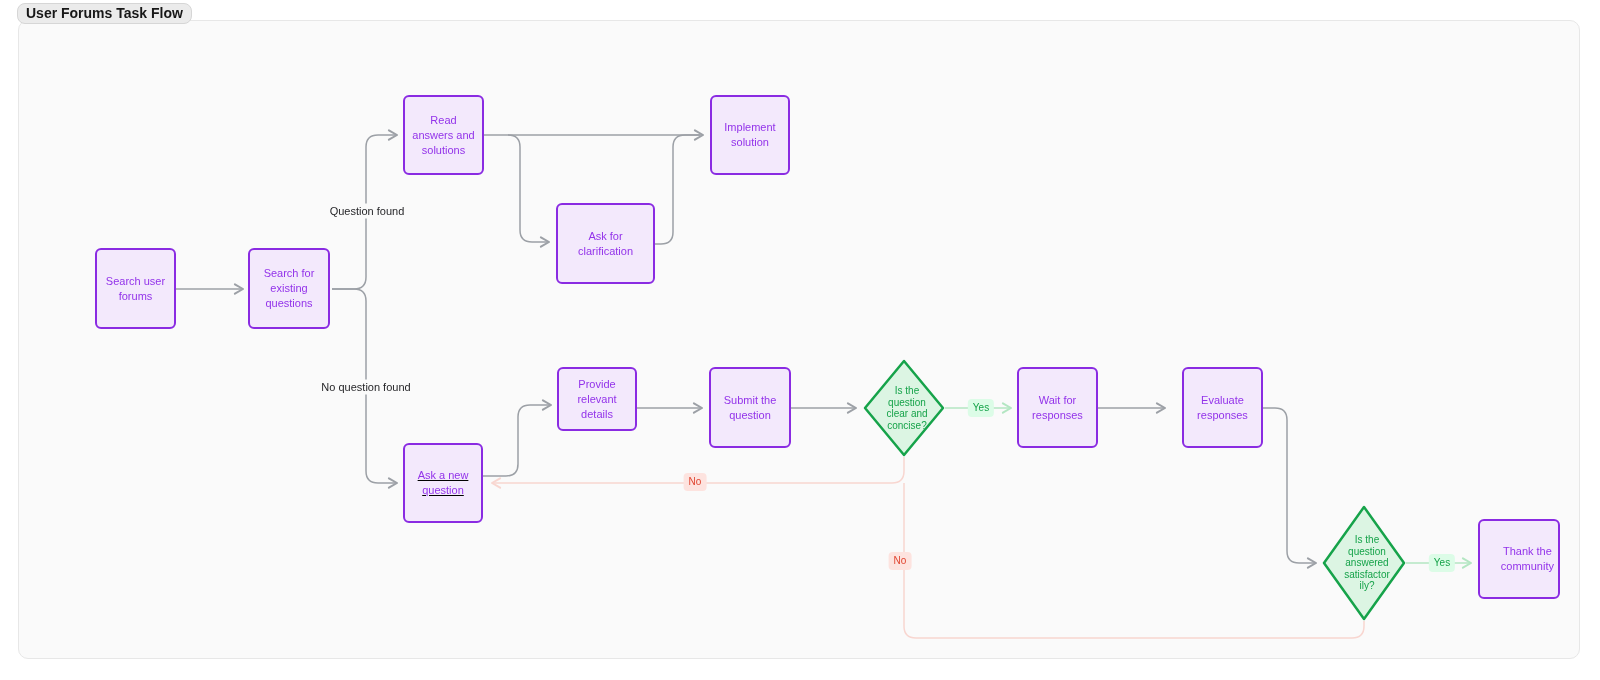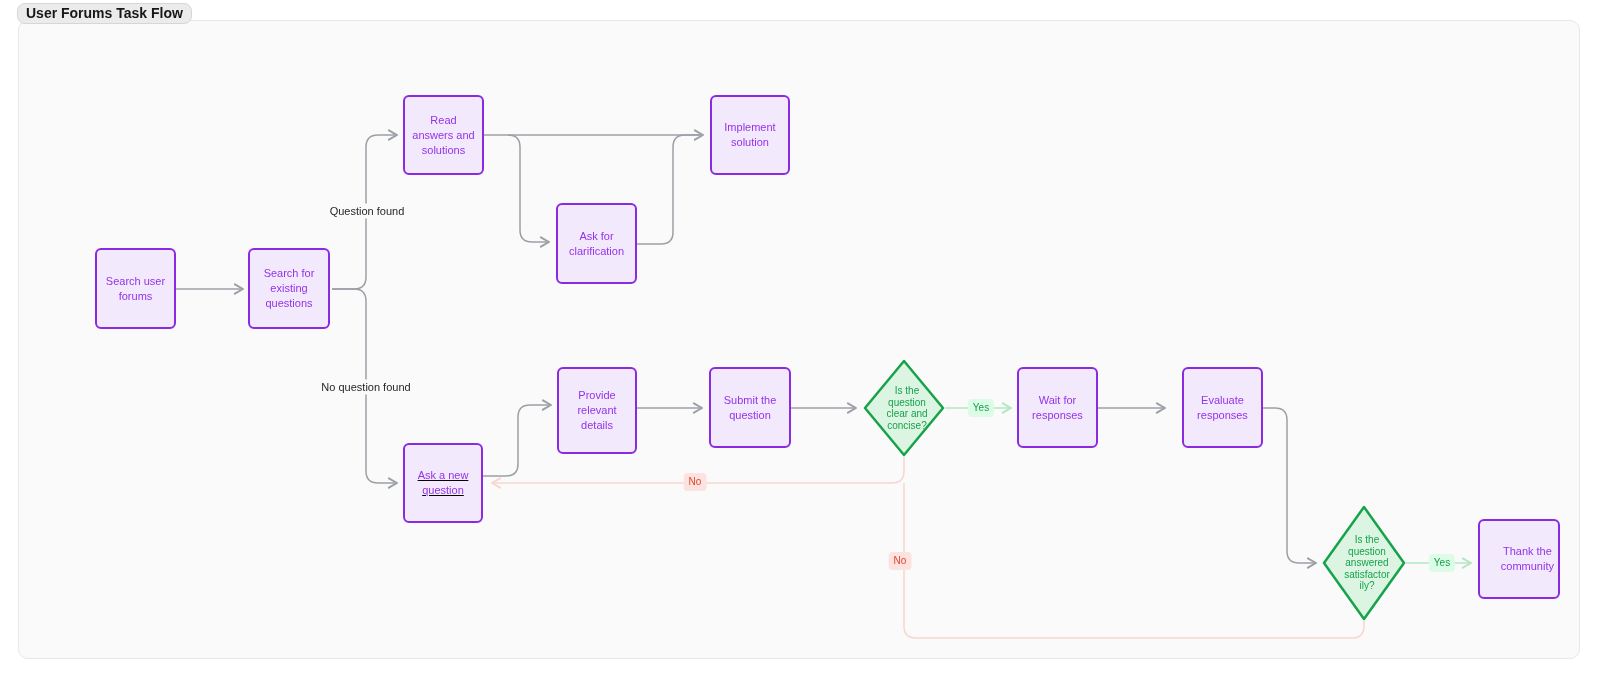--- a/index.html
+++ b/index.html
@@ -107,32 +107,32 @@
 forums</span>
 </div>
 <div class="node" style="left:248px; top:248px; width:82px; height:81px;">
   <span class="node-label">Search for existing
 questions</span>
 </div>
 <div class="node" style="left:403px; top:95px; width:81px; height:80px;">
   <span class="node-label">Read answers and
 solutions</span>
 </div>
-<div class="node" style="left:556px; top:203px; width:81px; height:81px;">
+<div class="node" style="left:556px; top:203px; width:99px; height:81px;">
   <span class="node-label">Ask for
 clarification</span>
 </div>
 <div class="node" style="left:710px; top:95px; width:80px; height:80px;">
   <span class="node-label">Implement solution</span>
 </div>
 <div class="node" style="left:403px; top:443px; width:80px; height:80px;text-decoration:underline;">
   <span class="node-label">Ask a new
 question</span>
 </div>
-<div class="node" style="left:557px; top:367px; width:80px; height:87px;">
+<div class="node" style="left:557px; top:367px; width:80px; height:64px;">
   <span class="node-label">Provide relevant
 details</span>
 </div>
 <div class="node" style="left:709px; top:367px; width:82px; height:81px;">
   <span class="node-label">Submit the
 question</span>
 </div>
 <div class="diamond" style="left:863px; top:359px; width:82px; height:98px;">
   <svg viewBox="0 0 82 98" preserveAspectRatio="none">
     <polygon points="41,2 80,49 41,96 2,49"></polygon>

